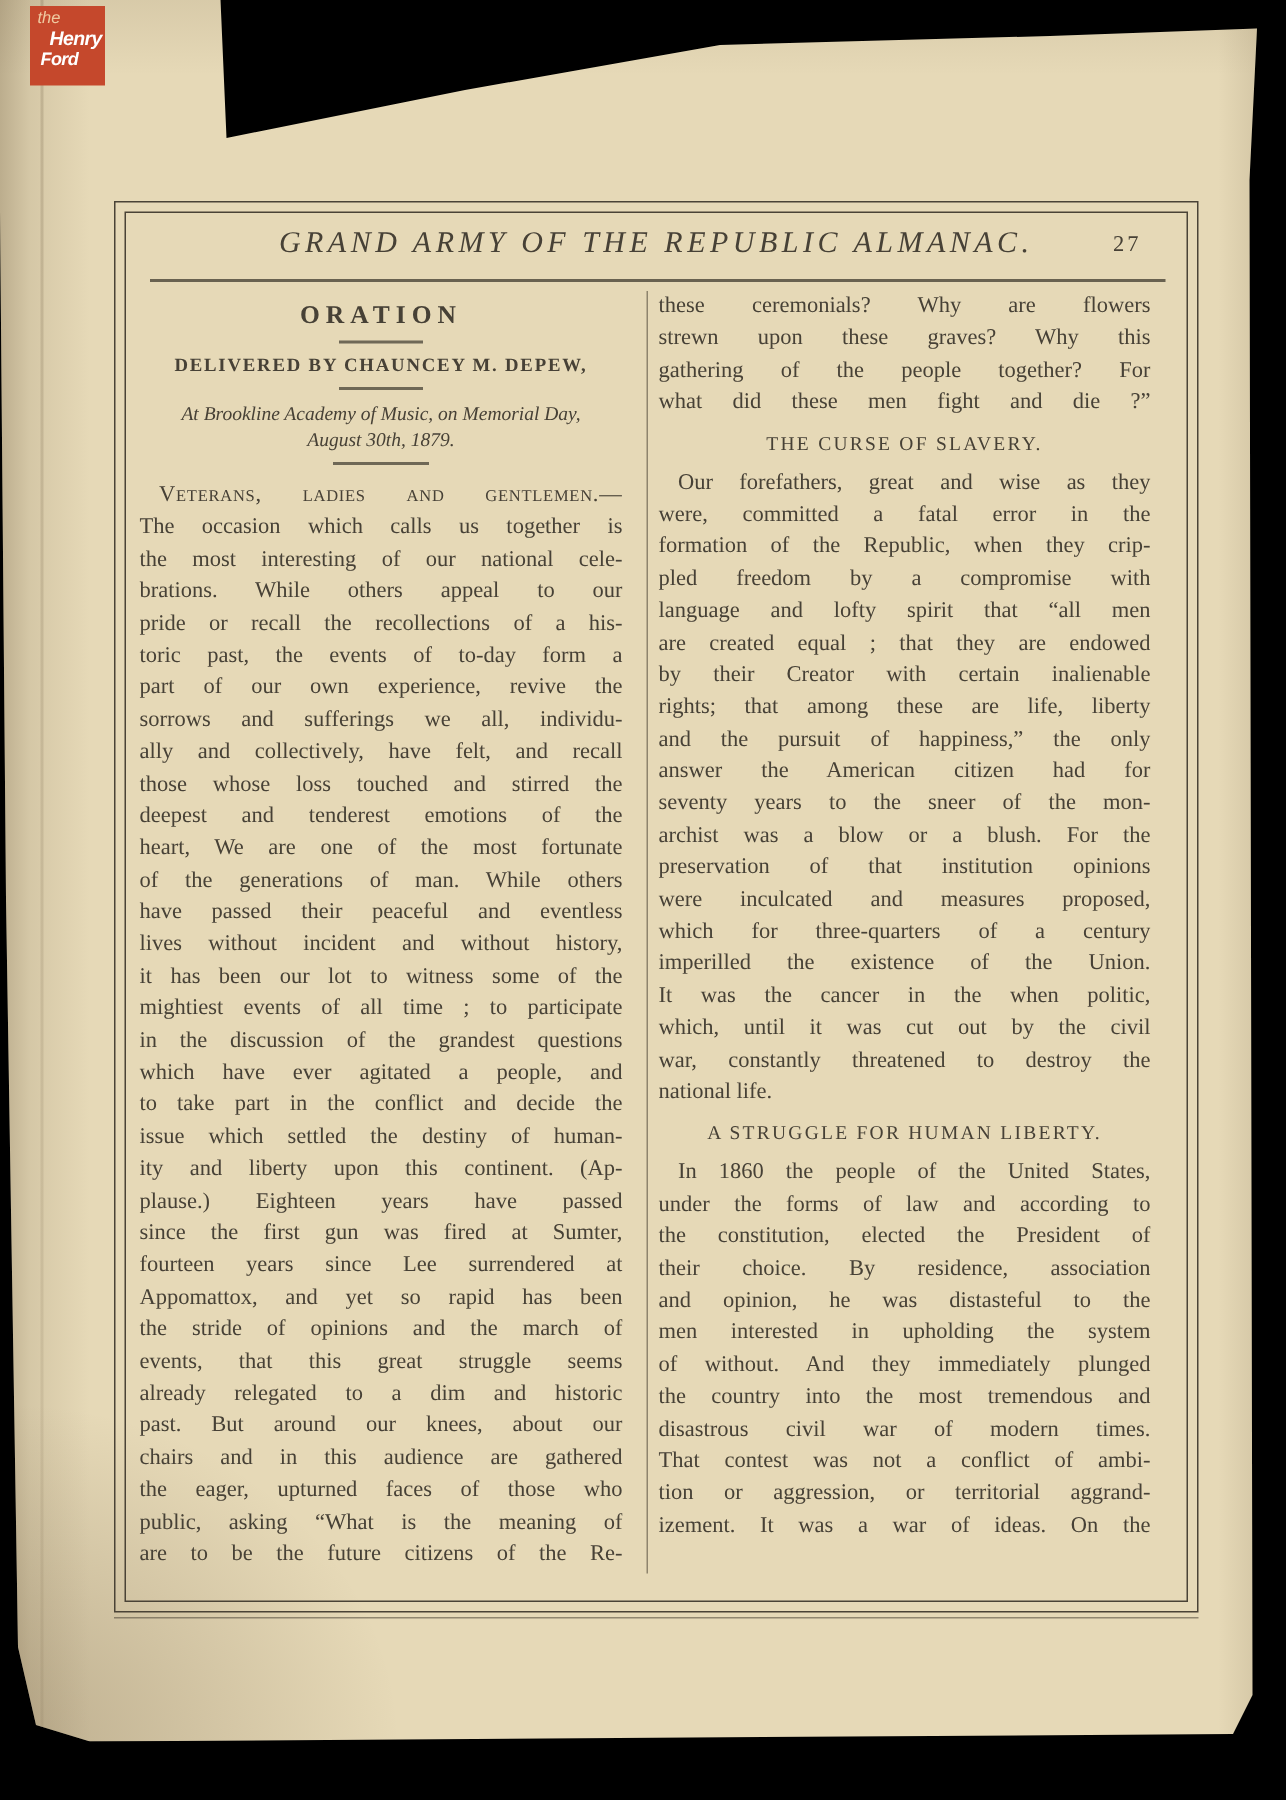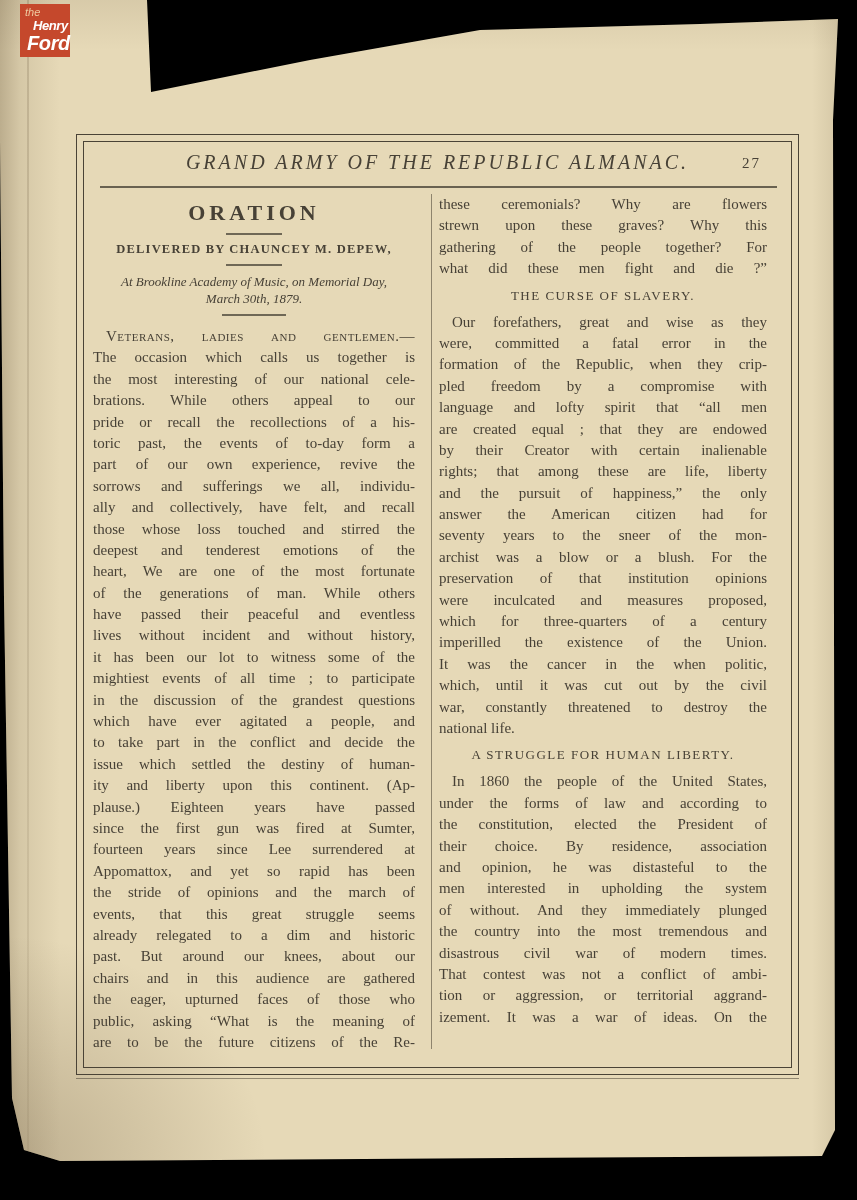--- a/index.html
+++ b/index.html
@@ -26,21 +26,21 @@
   }
   
   .logo{
     position:absolute;left:20px;top:4px;width:50px;height:53px;
     background:var(--logo_red,#c5482c);
     font-family:"Liberation Sans",sans-serif;
     font-style:italic;
   }
   .logo-the{position:absolute;left:5px;top:2px;font-size:11px;color:#efcaa1;}
   .logo-henry{position:absolute;left:13px;top:14px;font-size:13px;font-weight:bold;color:#fff;letter-spacing:-.4px;}
-  .logo-ford{position:absolute;left:7px;top:28px;font-size:20px;font-weight:bold;color:#fff;letter-spacing:-.4px;}
+  .logo-ford{position:absolute;left:7px;top:28px;font-size:12px;font-weight:bold;color:#fff;letter-spacing:-.4px;}
   
   .frame{
     position:absolute;left:76px;top:134px;width:721px;height:939px;
     border:1px solid var(--frame_line,#4a4336);
   }
   .frame::after{
     content:"";position:absolute;left:-1px;right:-1px;bottom:-5px;
     border-bottom:1px solid rgba(74,67,54,.55);
   }
   .frame-inner{position:absolute;inset:6px;border:1px solid var(--frame_line,#4a4336);}
@@ -51,21 +51,21 @@
   }
   .page-num{position:absolute;right:30px;top:4px;font-size:15px;letter-spacing:2px;color:var(--ink,#474136);}
   .head-rule{position:absolute;top:44px;left:16px;right:14px;height:2px;background:var(--frame_line,#4a4336);opacity:.8;}
   
   .columns{position:absolute;top:52px;left:9px;right:8px;bottom:6px;}
   .col{position:absolute;top:0;color:var(--ink,#474136);}
   .col-left{left:0;width:322px;}
   .col-right{left:346px;width:328px;}
   .divider{position:absolute;left:338px;top:0;bottom:12px;width:1px;background:rgba(70,62,50,.55);}
   
-  .col-title{margin:6px 0 0;text-align:center;font-size:22px;font-weight:bold;letter-spacing:4px;color:var(--ink,#474136);}
+  .col-title{margin:6px 0 0;text-align:center;font-size:17px;font-weight:bold;letter-spacing:4px;color:var(--ink,#474136);}
   .mini-rule{width:56px;height:2px;margin:7px auto;background:var(--ink,#474136);opacity:.75;}
   .mini-rule.wide{width:64px;}
   .byline{text-align:center;font-size:12.5px;letter-spacing:1.2px;font-weight:bold;}
   .venue{text-align:center;font-style:italic;font-size:13px;line-height:17px;}
   .sect-head{text-align:center;font-size:13px;font-weight:normal;letter-spacing:1.5px;height:18px;line-height:18px;margin:7px 0;}
   
   .body{margin-top:10px;font-size:15px;}
   .col-right .body{margin-top:0;}
   .tline{
     height:21.4px;line-height:21.4px;overflow:hidden;
@@ -94,21 +94,21 @@
 
         <div class="columns">
 
           <div class="col col-left">
             <div class="col-title">ORATION</div>
             <div class="mini-rule"></div>
             <div class="byline">DELIVERED BY CHAUNCEY M. DEPEW,</div>
             <div class="mini-rule"></div>
             <div class="venue">
               <div>At Brookline Academy of Music, on Memorial Day,</div>
-              <div>March 30th, 1879.</div>
+              <div>August 30th, 1879.</div>
             </div>
             <div class="mini-rule wide"></div>
             <div class="body">
                 <div class="tline ind sc">Veterans, ladies and gentlemen.—</div>
                 <div class="tline">The occasion which calls us together is</div>
                 <div class="tline">the most interesting of our national cele-</div>
                 <div class="tline">brations.  While others appeal to our</div>
                 <div class="tline">pride or recall the recollections of a his-</div>
                 <div class="tline">toric past, the events of to-day form a</div>
                 <div class="tline">part of our own experience, revive the</div>

